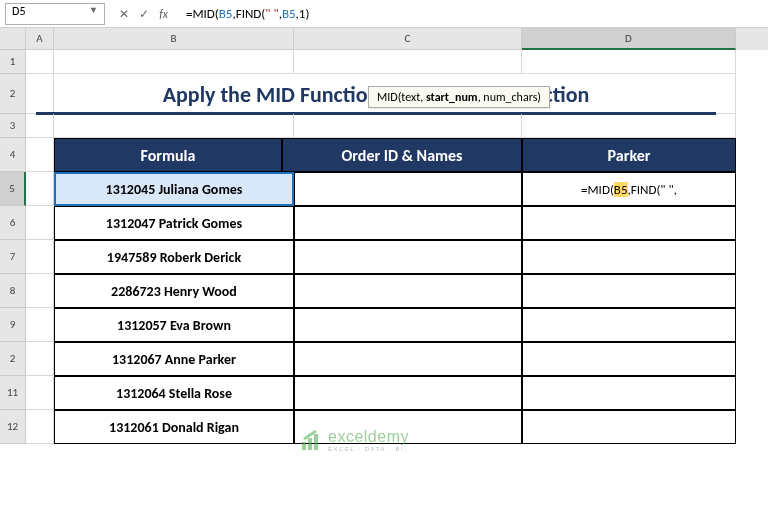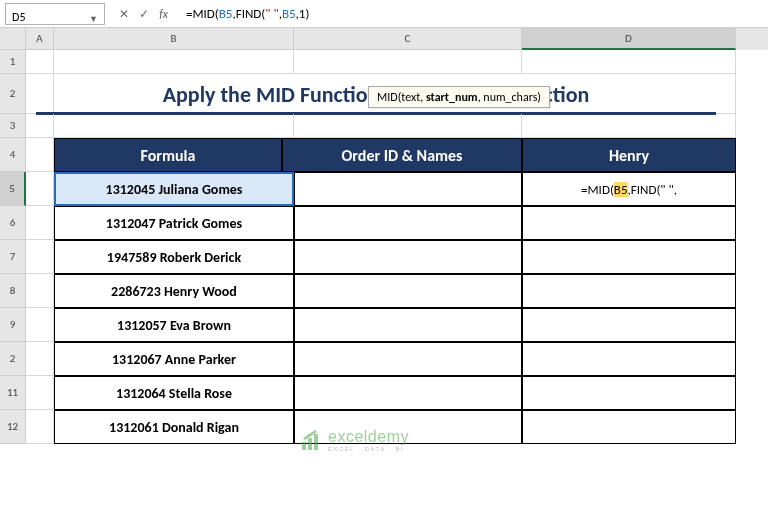--- a/index.html
+++ b/index.html
@@ -1,18 +1,18 @@
 <!DOCTYPE html>
 <html><head>
 <meta charset="utf-8">
 <style>
 * { box-sizing: border-box; margin: 0; padding: 0; }
 body { font-family: Calibri, Arial, sans-serif; font-size: 13px; background: #fff; width: 768px; height: 507px; overflow: hidden; position: relative; }
 .namebox-row { display: flex; align-items: center; height: 28px; border-bottom: 1px solid #d0d0d0; background: #fff; padding: 2px 5px; gap: 8px; }
-.namebox { width: 100px; height: 22px; border: 1px solid #b0b0b0; background: #fff; display: flex; align-items: flex-end; padding: 0 6px; font-size: 12px; }
+.namebox { width: 100px; height: 22px; border: 1px solid #b0b0b0; background: #fff; display: flex; align-items: flex-start; padding: 0 6px; font-size: 12px; }
 .namebox .chev { margin-left: auto; color: #666; font-size: 9px; }
 .fx-btns { display: flex; gap: 10px; align-items: center; padding: 0 6px; }
 .fx-btns span { color: #666; font-size: 12px; }
 .fx-label { font-style: italic; color: #555; font-size: 12px; }
 .formula-display { flex: 1; height: 22px; display: flex; align-items: center; padding: 0 4px; font-size: 13px; }
 .formula-display .eq { color: #000; }
 .formula-display .ref { color: #2070c0; }
 .formula-display .str { color: #b22222; }
 .formula-display .num { color: #000; }
 .grid { display: flex; position: relative; }
@@ -127,21 +127,21 @@
         <div class="cell A"></div>
         <div class="cell B"></div>
         <div class="cell C"></div>
         <div class="cell D"></div>
       </div>
 
       <div class="row med">
         <div class="cell A"></div>
         <div class="cell C header-cell">Formula</div>
         <div class="cell B header-cell">Order ID &amp; Names</div>
-        <div class="cell D header-cell">Henry</div>
+        <div class="cell D header-cell">Parker</div>
       </div>
 
       <div class="row med">
         <div class="cell A"></div>
         <div class="cell B data-cell sel-b5">1312045 Juliana Gomes</div>
         <div class="cell C data-cell"></div>
         <div class="cell D data-cell active-d5">
           <div class="d5-content">
             <span>=MID(</span>
               <span class="ref-hl">B5</span>

